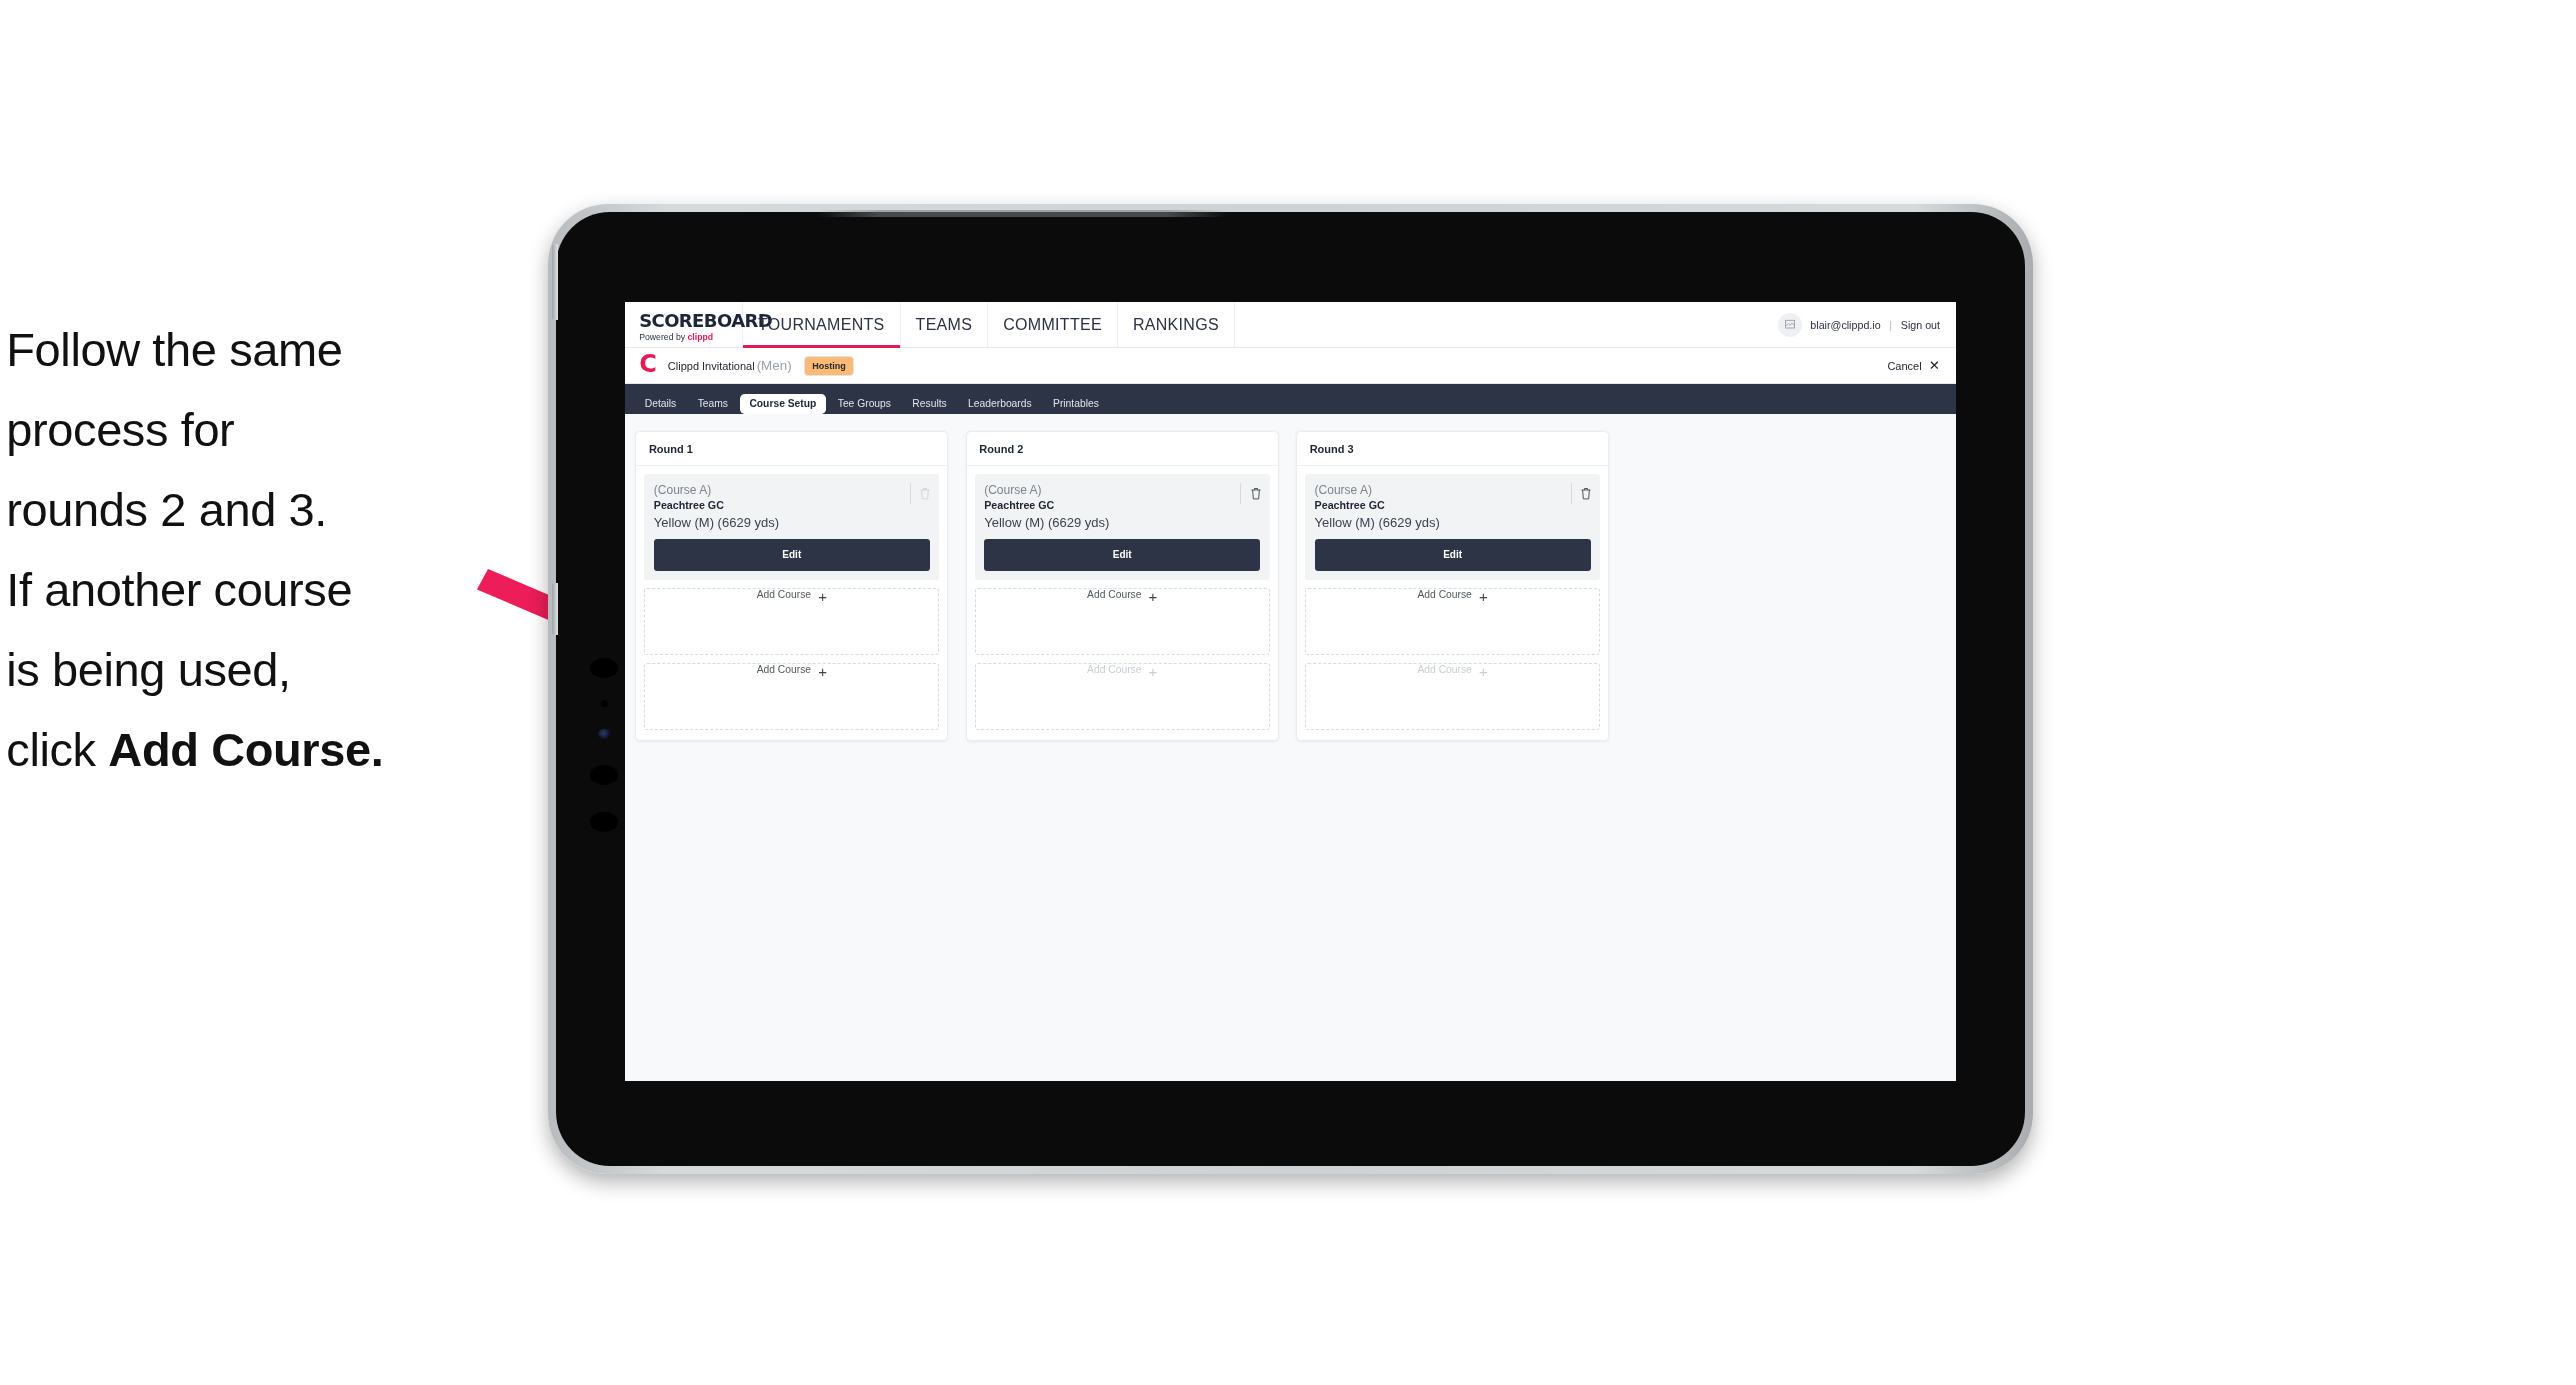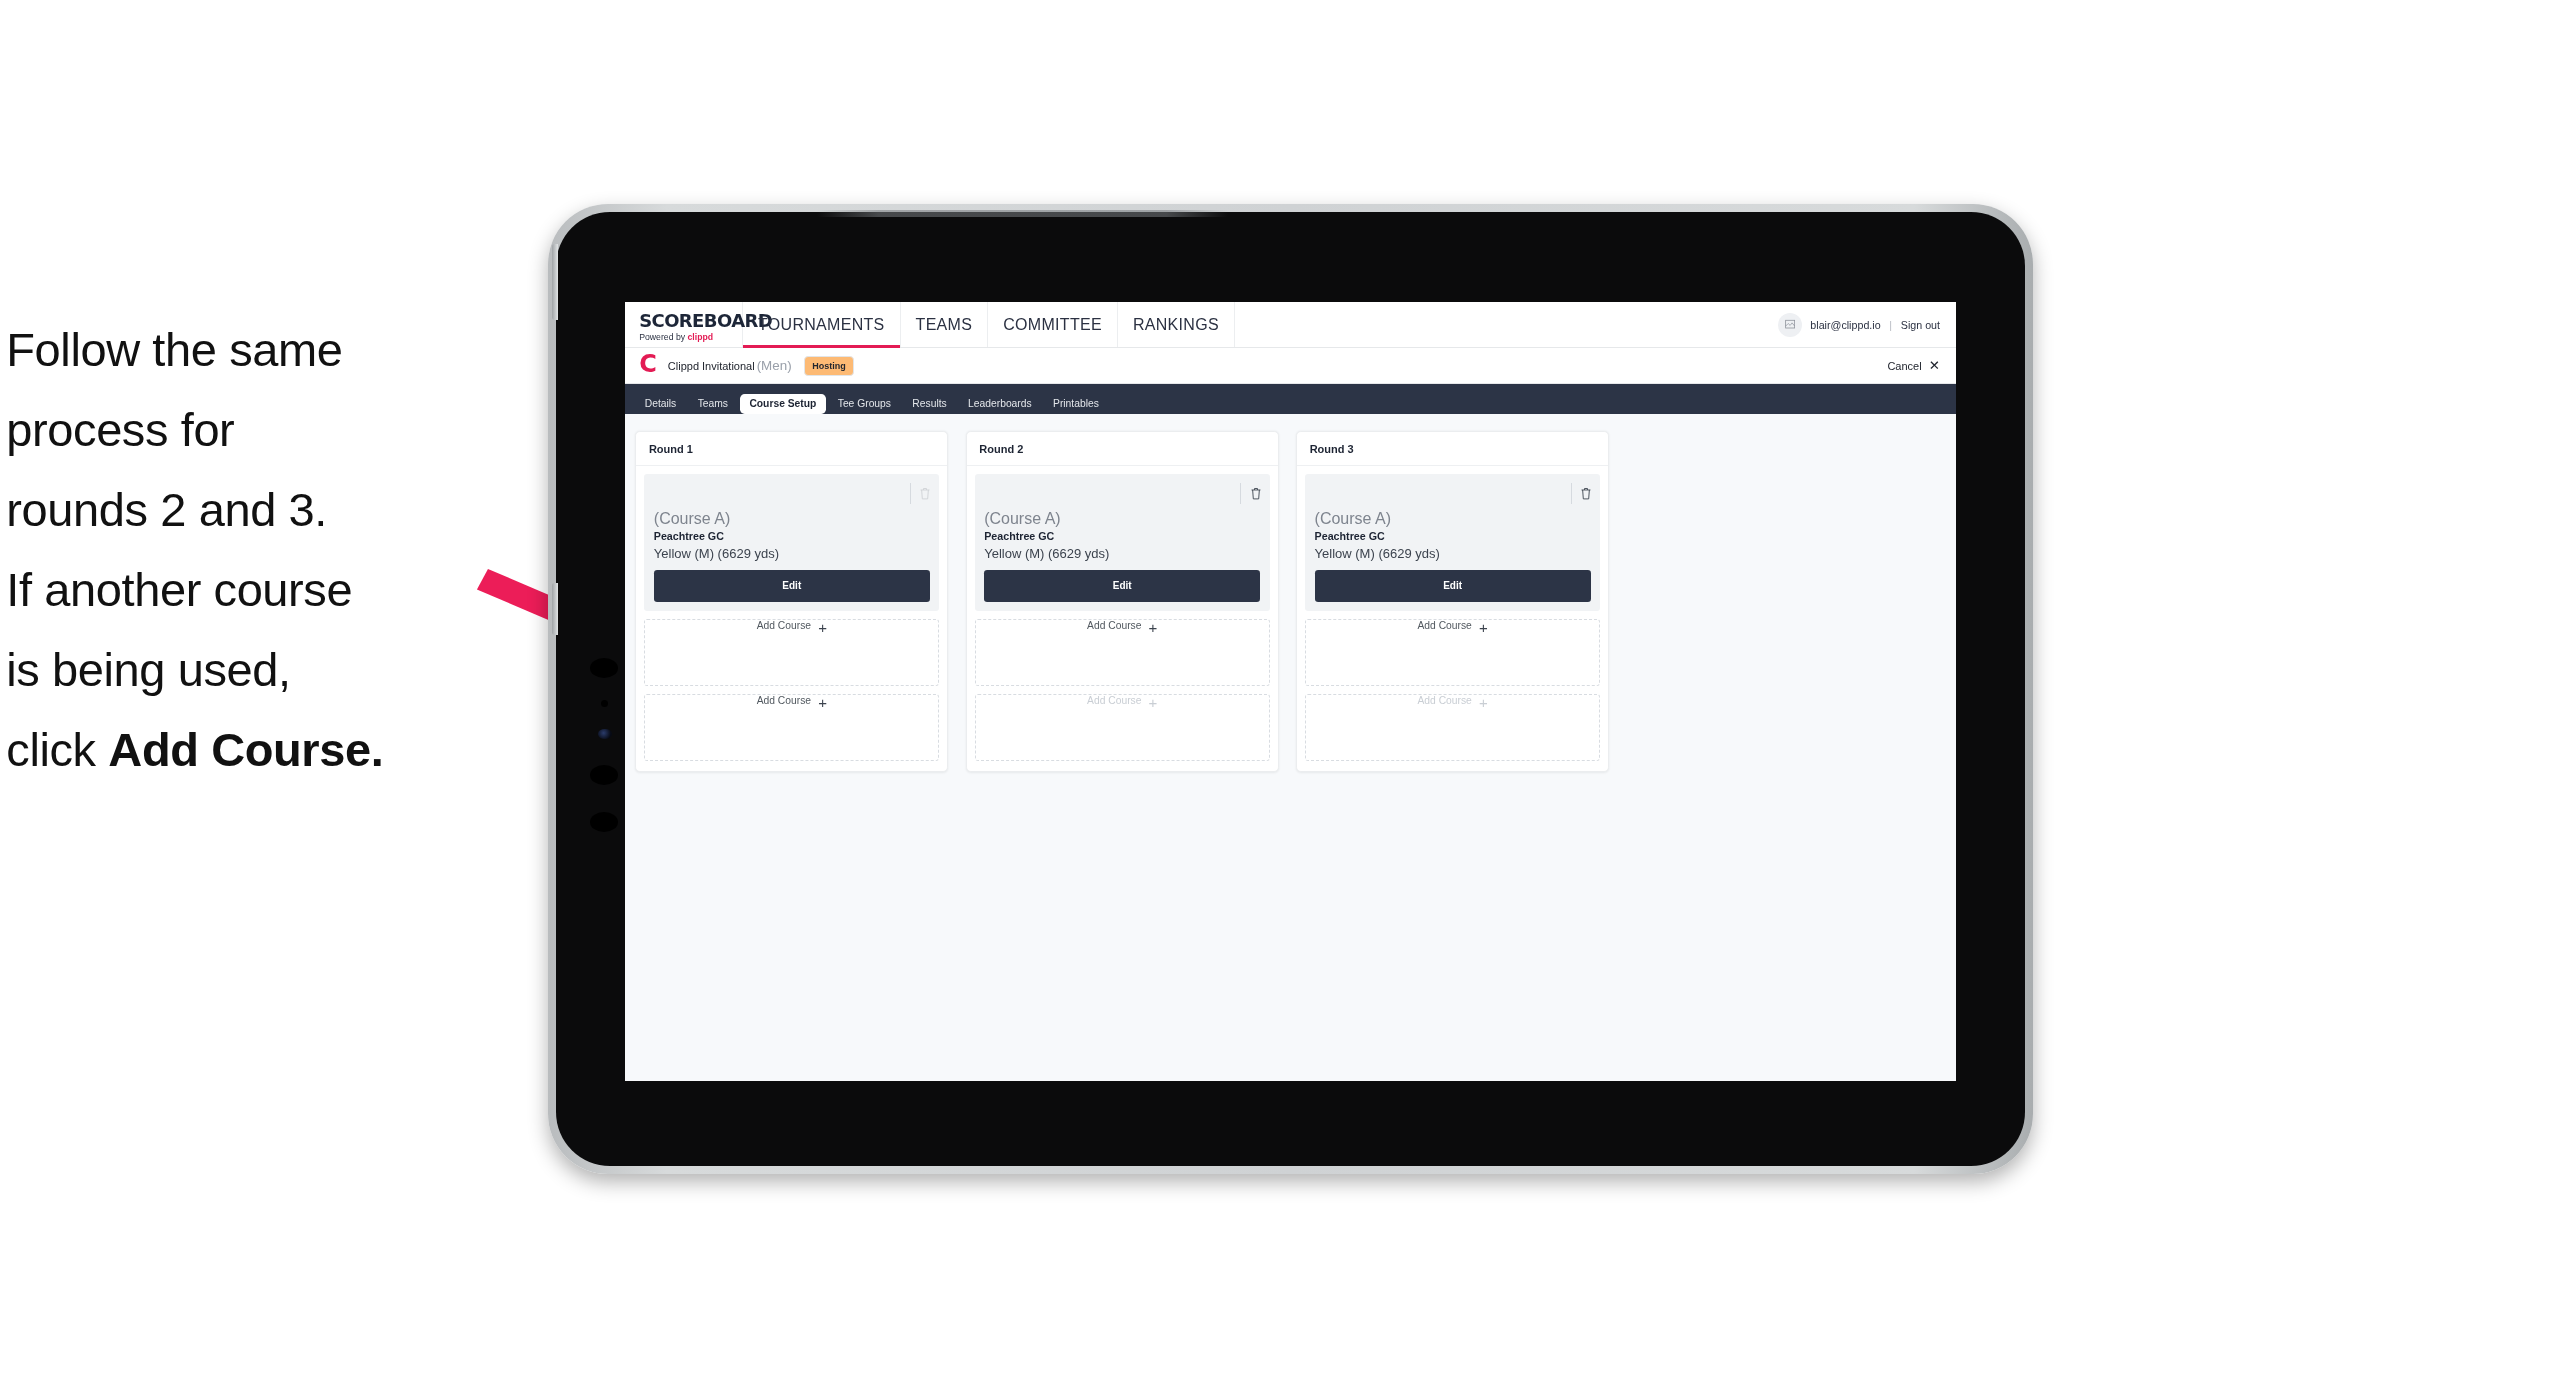--- a/index.html
+++ b/index.html
@@ -242,21 +242,21 @@
     color: #1d2433;
     border-bottom: 0.8px solid #eef0f2;
   }
   .round-body { padding: 8px 8px 9.5px 8px; }
   .course-tile {
     background: #f1f3f5;
     border-radius: 3.2px;
     padding: 8.7px 9.5px 9.5px 9.5px;
     position: relative;
   }
-  .course-label { font-size: 16px; color: #7e848e; margin-top: 27px; }
+  .course-label { font-size: 12px; color: #7e848e; }
   .course-name { font-size: 10.7px; font-weight: 700; color: #1d2433; margin-top: 2.4px; }
   .course-tee  { font-size: 13px; color: #3c434e; margin-top: 4px; }
   .tile-actions {
     position: absolute;
     right: 8px; top: 8.7px;
     display: flex; align-items: center; gap: 8.7px;
   }
   .vrule { width: 0.8px; height: 21.3px; background: #d6dadf; }
   .trash { width: 12px; height: 13.4px; }
   .faded { opacity: .26; }

